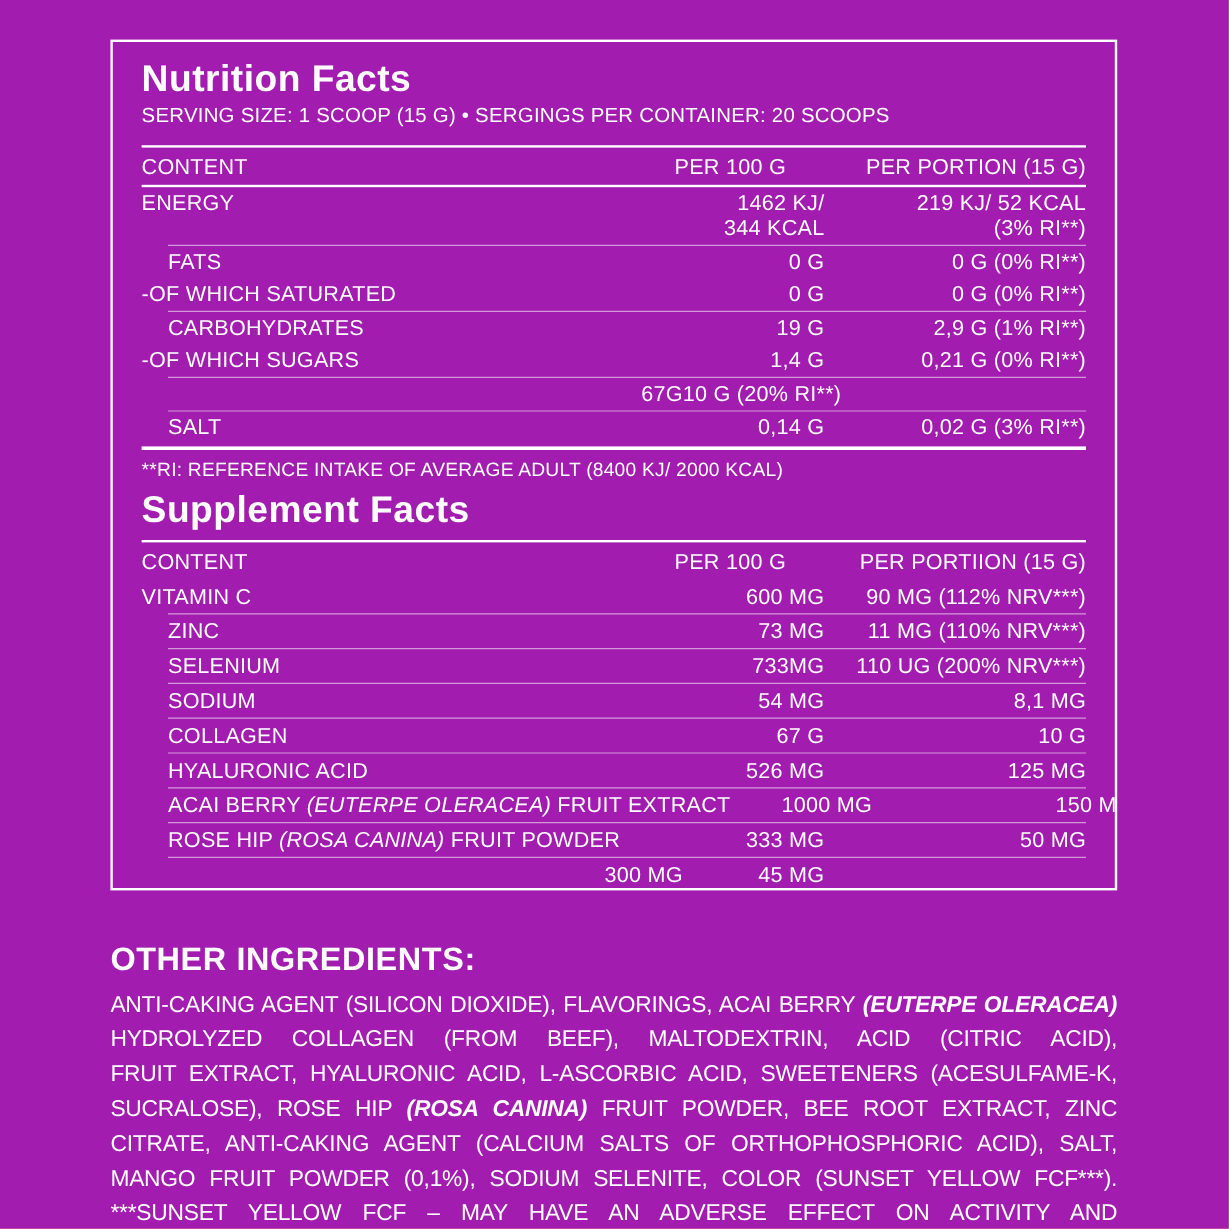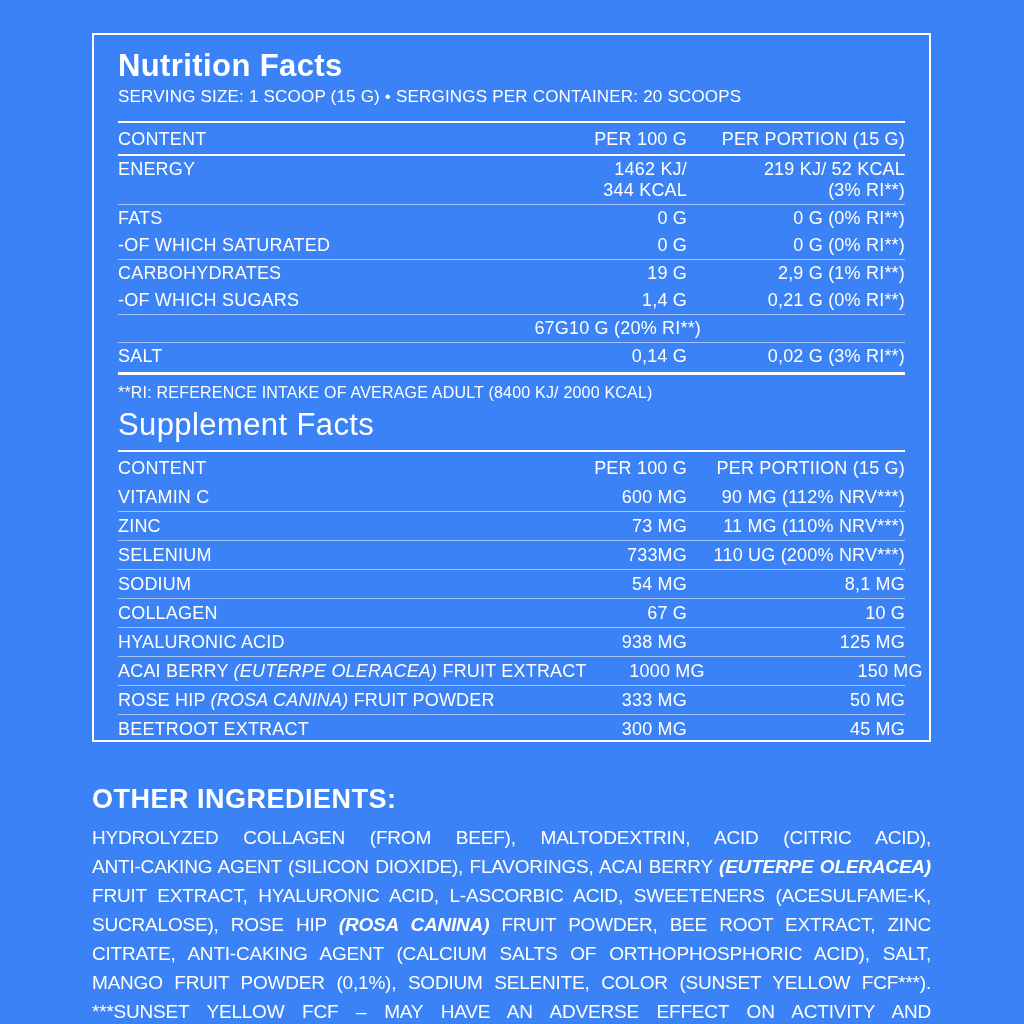--- a/index.html
+++ b/index.html
@@ -1,40 +1,40 @@
 <!DOCTYPE html>
 <html><head>
 <meta charset="utf-8">
 <style>
   html,body{margin:0;padding:0;background:#e9908a;}
-  .stage{position:relative;width:1024px;height:1024px;background:#3b82f6;
+  .stage{position:relative;width:1024px;height:1024px;background:#a21caf;
          font-family:"Liberation Sans",sans-serif;color:#ffffff;overflow:hidden;}
 
   
   .panel{position:absolute;left:92px;top:33px;width:839px;height:709px;
          border:2px solid #ffffff;box-sizing:border-box;padding:13px 24px 0;overflow:hidden;}
 
   .nf-title{font-size:31px;font-weight:700;letter-spacing:.4px;line-height:35px;}
   .serving{font-size:17px;letter-spacing:.2px;margin-top:4px;}
 
   .hr2{border-top:2px solid #ffffff;height:0;}
   .hr3{border-top:3px solid #ffffff;height:0;margin-top:2px;}
   .mt14{margin-top:14px;}
 
   .thead,.t-row{display:grid;grid-template-columns:1fr 118px 218px;font-size:18px;
                 letter-spacing:.2px;line-height:21px;}
-  .thead{padding:6px 0 4px;}
+  .thead{padding:6px 0 4px;gap:32px;}
   .c2,.c3{text-align:right;white-space:nowrap;}
   .c1{white-space:nowrap;}
   .t-row{padding:3px 0;}
   .sup-table .t-row{padding:3.5px 0;}
-  .t-row.sep{border-top:1px solid rgba(255,255,255,.55);}
+  .t-row.sep{border-top:1px solid rgba(255,255,255,.55);margin-left:22px;}
 
   .note{font-size:16px;letter-spacing:.2px;margin:9px 0 5px;}
-  .sf-title{font-size:31px;font-weight:400;letter-spacing:.4px;line-height:35px;margin:3px 0 8px;}
+  .sf-title{font-size:31px;font-weight:700;letter-spacing:.4px;line-height:35px;margin:3px 0 8px;}
 
   .it{font-style:italic;font-weight:700;}
   .t-row .it{font-weight:400;}
 
   
   .other{position:absolute;left:92px;top:753px;width:839px;margin-top:31px;}
   .oi-heading{font-size:27px;font-weight:700;letter-spacing:.5px;line-height:30px;}
   .para{margin-top:9px;font-size:19px;line-height:29px;letter-spacing:-.2px;}
   .pline{text-align:justify;text-align-last:justify;}
   .pline.last{text-align:justify;text-align-last:left;}
@@ -179,21 +179,21 @@
           <div class="c2">
             <div>67 G</div>
           </div>
           <div class="c3">
             <div>10 G</div>
           </div>
         </div>
         <div class="t-row sep">
           <div class="c1"><span>HYALURONIC ACID</span></div>
           <div class="c2">
-            <div>938 MG</div>
+            <div>526 MG</div>
           </div>
           <div class="c3">
             <div>125 MG</div>
           </div>
         </div>
         <div class="t-row sep">
           <div class="c1"><span>ACAI BERRY </span><span class="it">(EUTERPE OLERACEA)</span><span> FRUIT EXTRACT</span></div>
           <div class="c2">
             <div>1000 MG</div>
           </div>
@@ -204,37 +204,36 @@
         <div class="t-row sep">
           <div class="c1"><span>ROSE HIP </span><span class="it">(ROSA CANINA)</span><span> FRUIT POWDER</span></div>
           <div class="c2">
             <div>333 MG</div>
           </div>
           <div class="c3">
             <div>50 MG</div>
           </div>
         </div>
         <div class="t-row sep">
-          <div class="c1"><span>BEETROOT EXTRACT</span></div>
           <div class="c2">
             <div>300 MG</div>
           </div>
           <div class="c3">
             <div>45 MG</div>
           </div>
         </div>
       </div>
 
   </div>
 
   <div class="other">
     <div class="oi-heading">OTHER INGREDIENTS:</div>
     <div class="para">
+        <div class="pline"><span>ANTI-CAKING AGENT (SILICON DIOXIDE), FLAVORINGS, ACAI BERRY </span><span class="it">(EUTERPE OLERACEA)</span></div>
         <div class="pline"><span>HYDROLYZED COLLAGEN (FROM BEEF), MALTODEXTRIN, ACID (CITRIC ACID),</span></div>
-        <div class="pline"><span>ANTI-CAKING AGENT (SILICON DIOXIDE), FLAVORINGS, ACAI BERRY </span><span class="it">(EUTERPE OLERACEA)</span></div>
         <div class="pline"><span>FRUIT EXTRACT, HYALURONIC ACID, L-ASCORBIC ACID, SWEETENERS (ACESULFAME-K,</span></div>
         <div class="pline"><span>SUCRALOSE), ROSE HIP </span><span class="it">(ROSA CANINA)</span><span> FRUIT POWDER, BEE ROOT EXTRACT, ZINC</span></div>
         <div class="pline"><span>CITRATE, ANTI-CAKING AGENT (CALCIUM SALTS OF ORTHOPHOSPHORIC ACID), SALT,</span></div>
         <div class="pline"><span>MANGO FRUIT POWDER (0,1%), SODIUM SELENITE, COLOR (SUNSET YELLOW FCF***).</span></div>
         <div class="pline"><span>***SUNSET YELLOW FCF – MAY HAVE AN ADVERSE EFFECT ON ACTIVITY AND</span></div>
         <div class="pline last"><span>ATTENTION IN CHILDREN.</span></div>
       </div>
   </div>
 
 </div>

